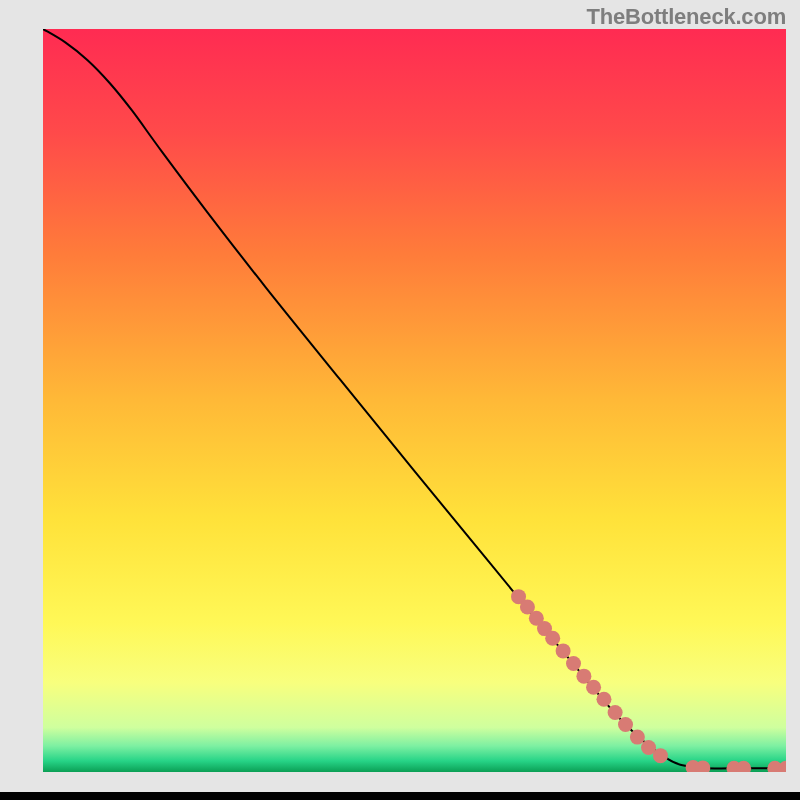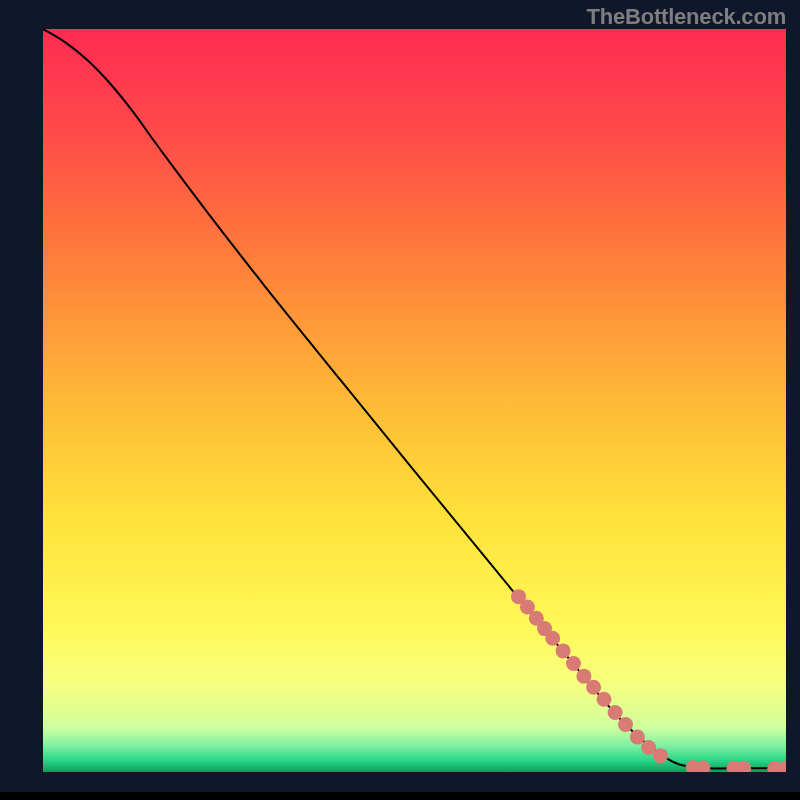--- a/index.html
+++ b/index.html
@@ -10,21 +10,21 @@
     background: #000;
     overflow: hidden;
     font-family: Arial, Helvetica, sans-serif;
   }
   .frame {
     position: absolute;
     left: 0;
     top: 0;
     width: 800px;
     height: 792px;
-    background: #0f172a;
+    background: #e5e5e5;
   }
   .watermark {
     position: absolute;
     top: 4px;
     right: 14px;
     font-size: 22px;
     font-weight: 600;
     color: #7e7e7e;
     letter-spacing: -0.2px;
   }

